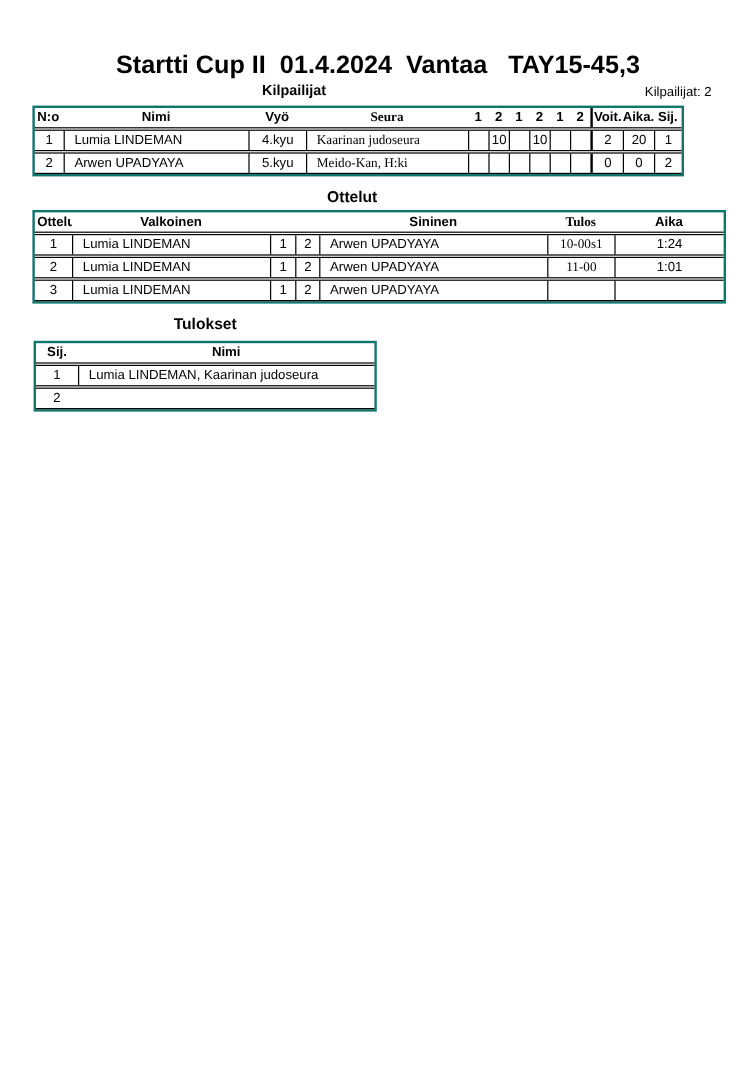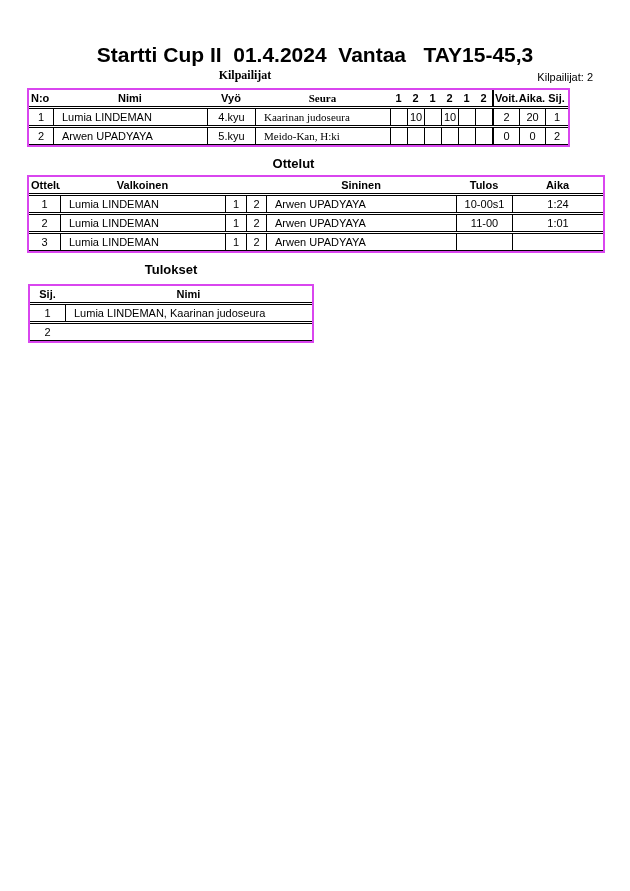--- a/index.html
+++ b/index.html
@@ -7,33 +7,33 @@
     width:630px;height:891px;background:#ffffff;position:relative;
     font-family:"Liberation Sans","DejaVu Sans",sans-serif;color:#000;
     overflow:hidden;
   }
   .title{
     position:absolute;top:43px;left:0;width:630px;text-align:center;
     font-size:21px;font-weight:bold;white-space:pre;letter-spacing:0px;
   }
   .subtitle{
     position:absolute;top:68px;left:0;width:490px;text-align:center;
-    font-size:12px;font-weight:bold;font-family:Liberation Serif, serif;
+    font-size:12px;font-weight:bold;
   }
   .count-label{
     position:absolute;top:71px;right:37px;font-size:11px;font-weight:normal;
   }
   .section-title{
     position:absolute;font-size:13px;font-weight:bold;text-align:center;
   }
   .section-title.ottelut{top:156px;left:27px;width:533px;}
   .section-title.tulokset{top:262px;left:28px;width:286px;}
 
   .tbl{
-    position:absolute;border:2px solid #d946ef;box-sizing:border-box;background:#fff;
+    position:absolute;border:2px solid #0f766e;box-sizing:border-box;background:#fff;
     font-size:11px;
   }
   .tbl1{top:88px;left:27px;width:543px;}
   .tbl2{top:175px;left:27px;width:578px;}
   .tbl3{top:284px;left:28px;width:286px;}
 
   .thead{
     display:flex;height:17px;box-sizing:border-box;border-bottom:1px solid #000;
     font-weight:bold;align-items:stretch;
   }
@@ -59,21 +59,21 @@
   .t1-wins{width:27px;}
   .t1-pts{width:26px;}
   .t1-sij{flex:1;}
 
   
   .t2-match{width:31px;}
   .t2-white{width:165px;}
   .t2-wno{width:21px;}
   .t2-bno{width:20px;}
   .t2-blue{width:190px;}
-  .t2-result{width:56px;}
+  .t2-result{width:56px;font-family:Liberation Serif, serif;}
   .t2-time{flex:1;}
 
   
   .t3-place{width:35px;}
   .t3-name{flex:1;}
 </style>
 </head>
 <body>
 
 <div class="title">Startti Cup II  01.4.2024  Vantaa   TAY15-45,3</div>

